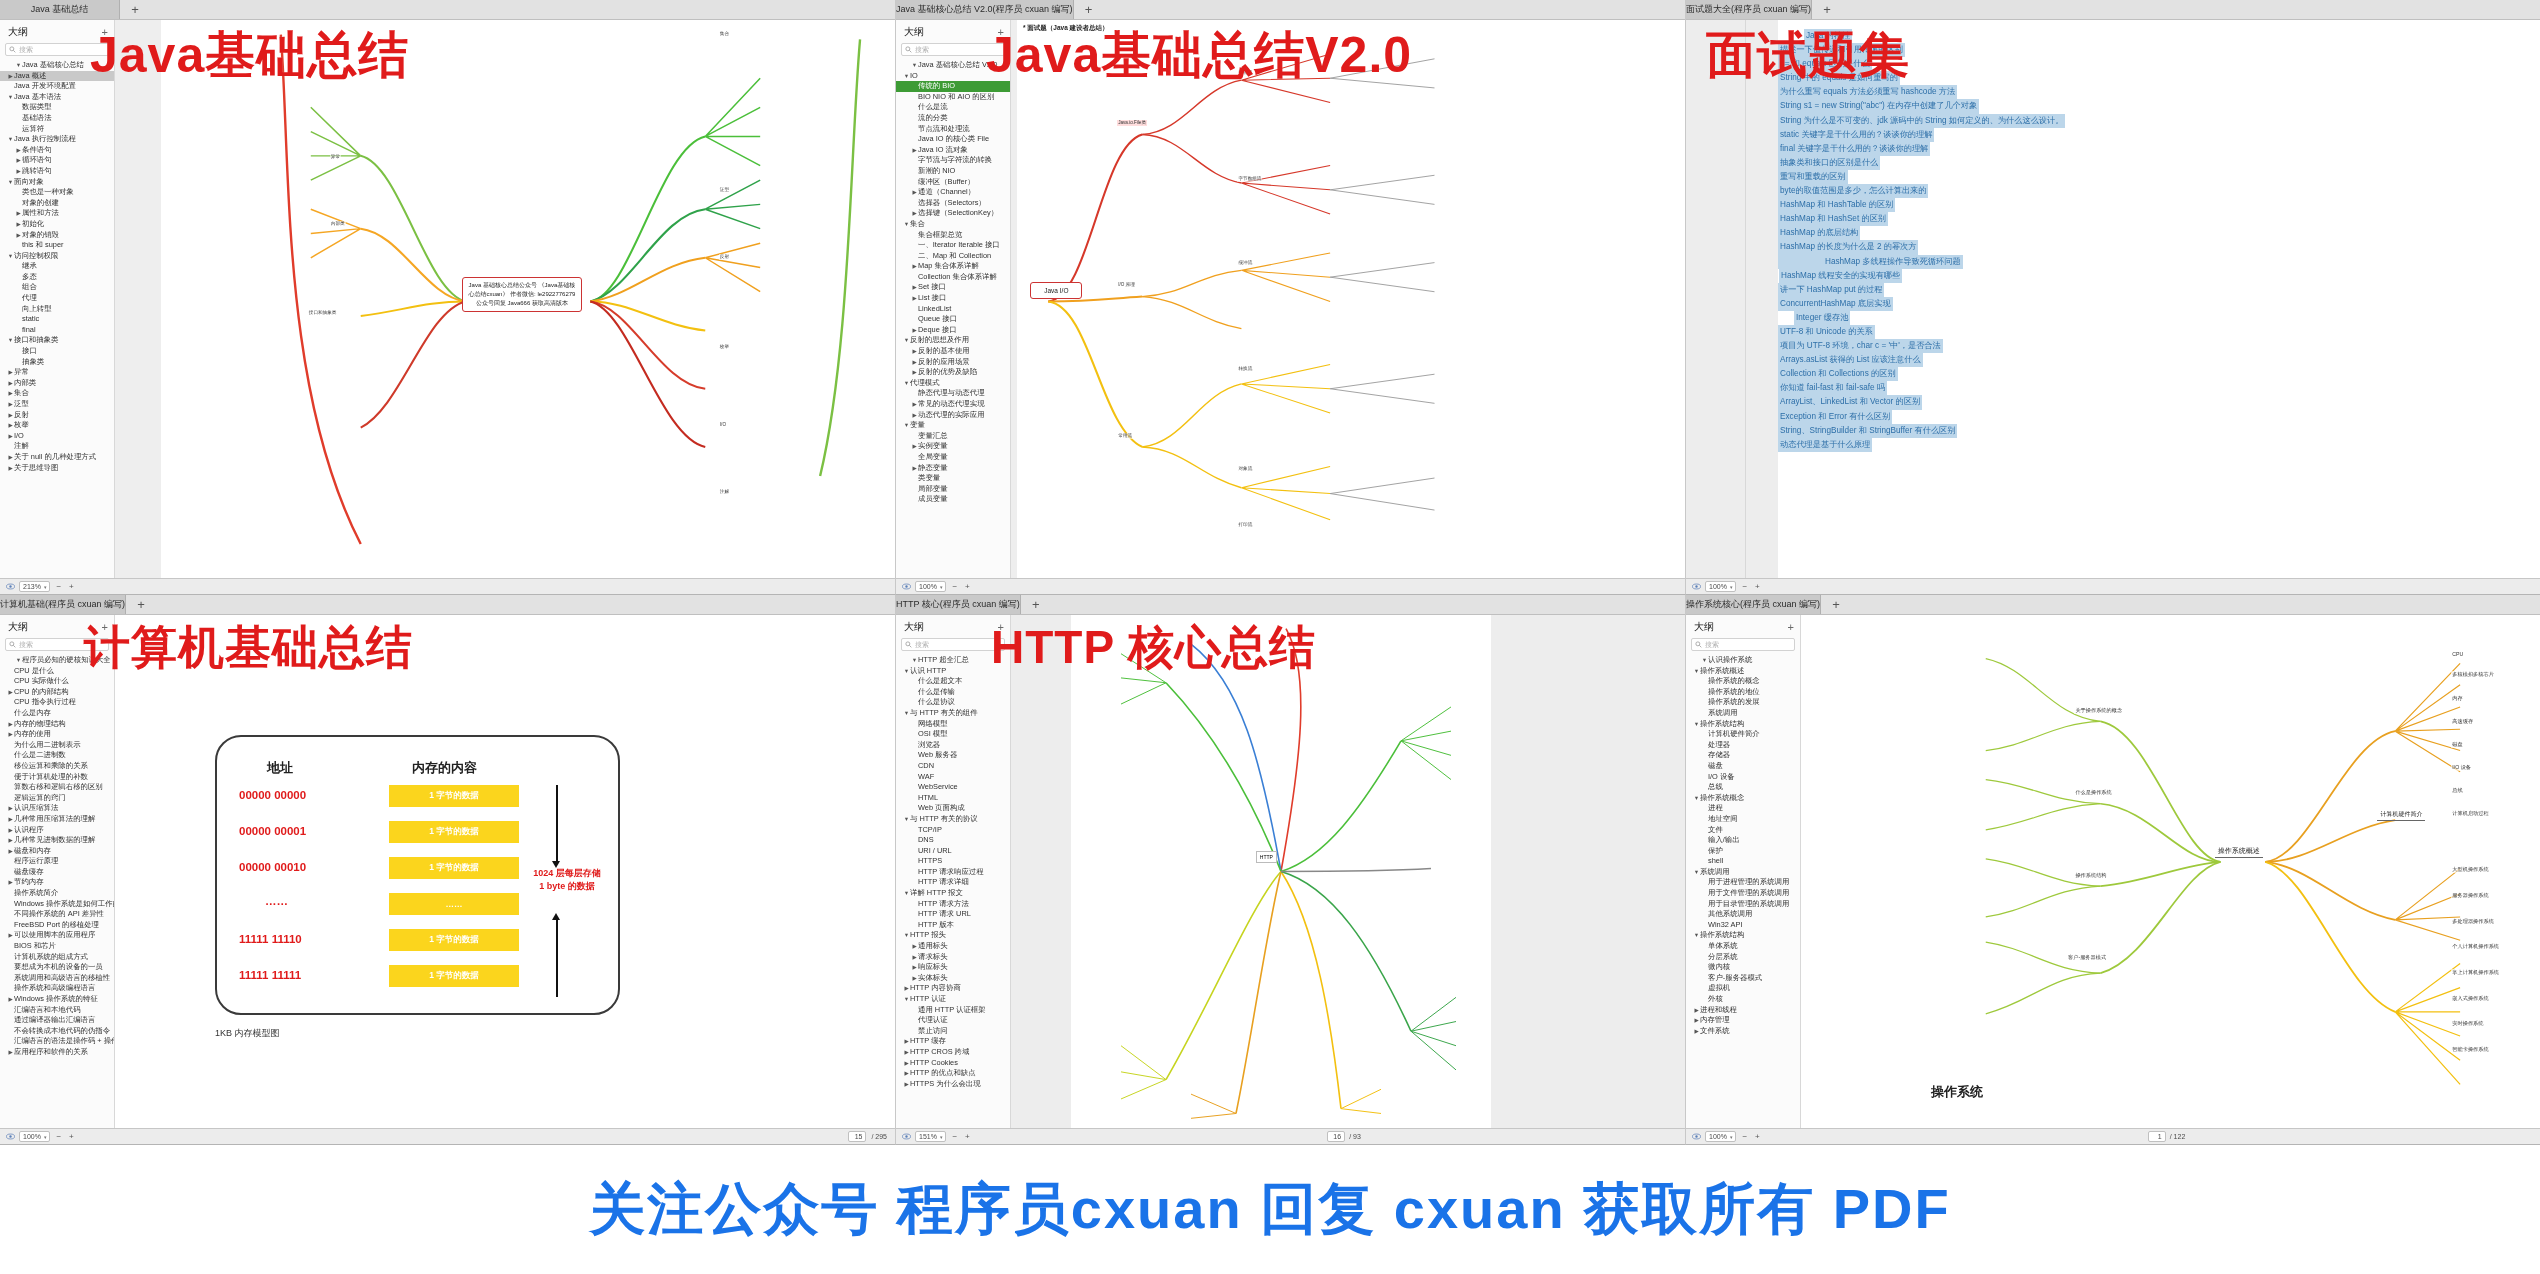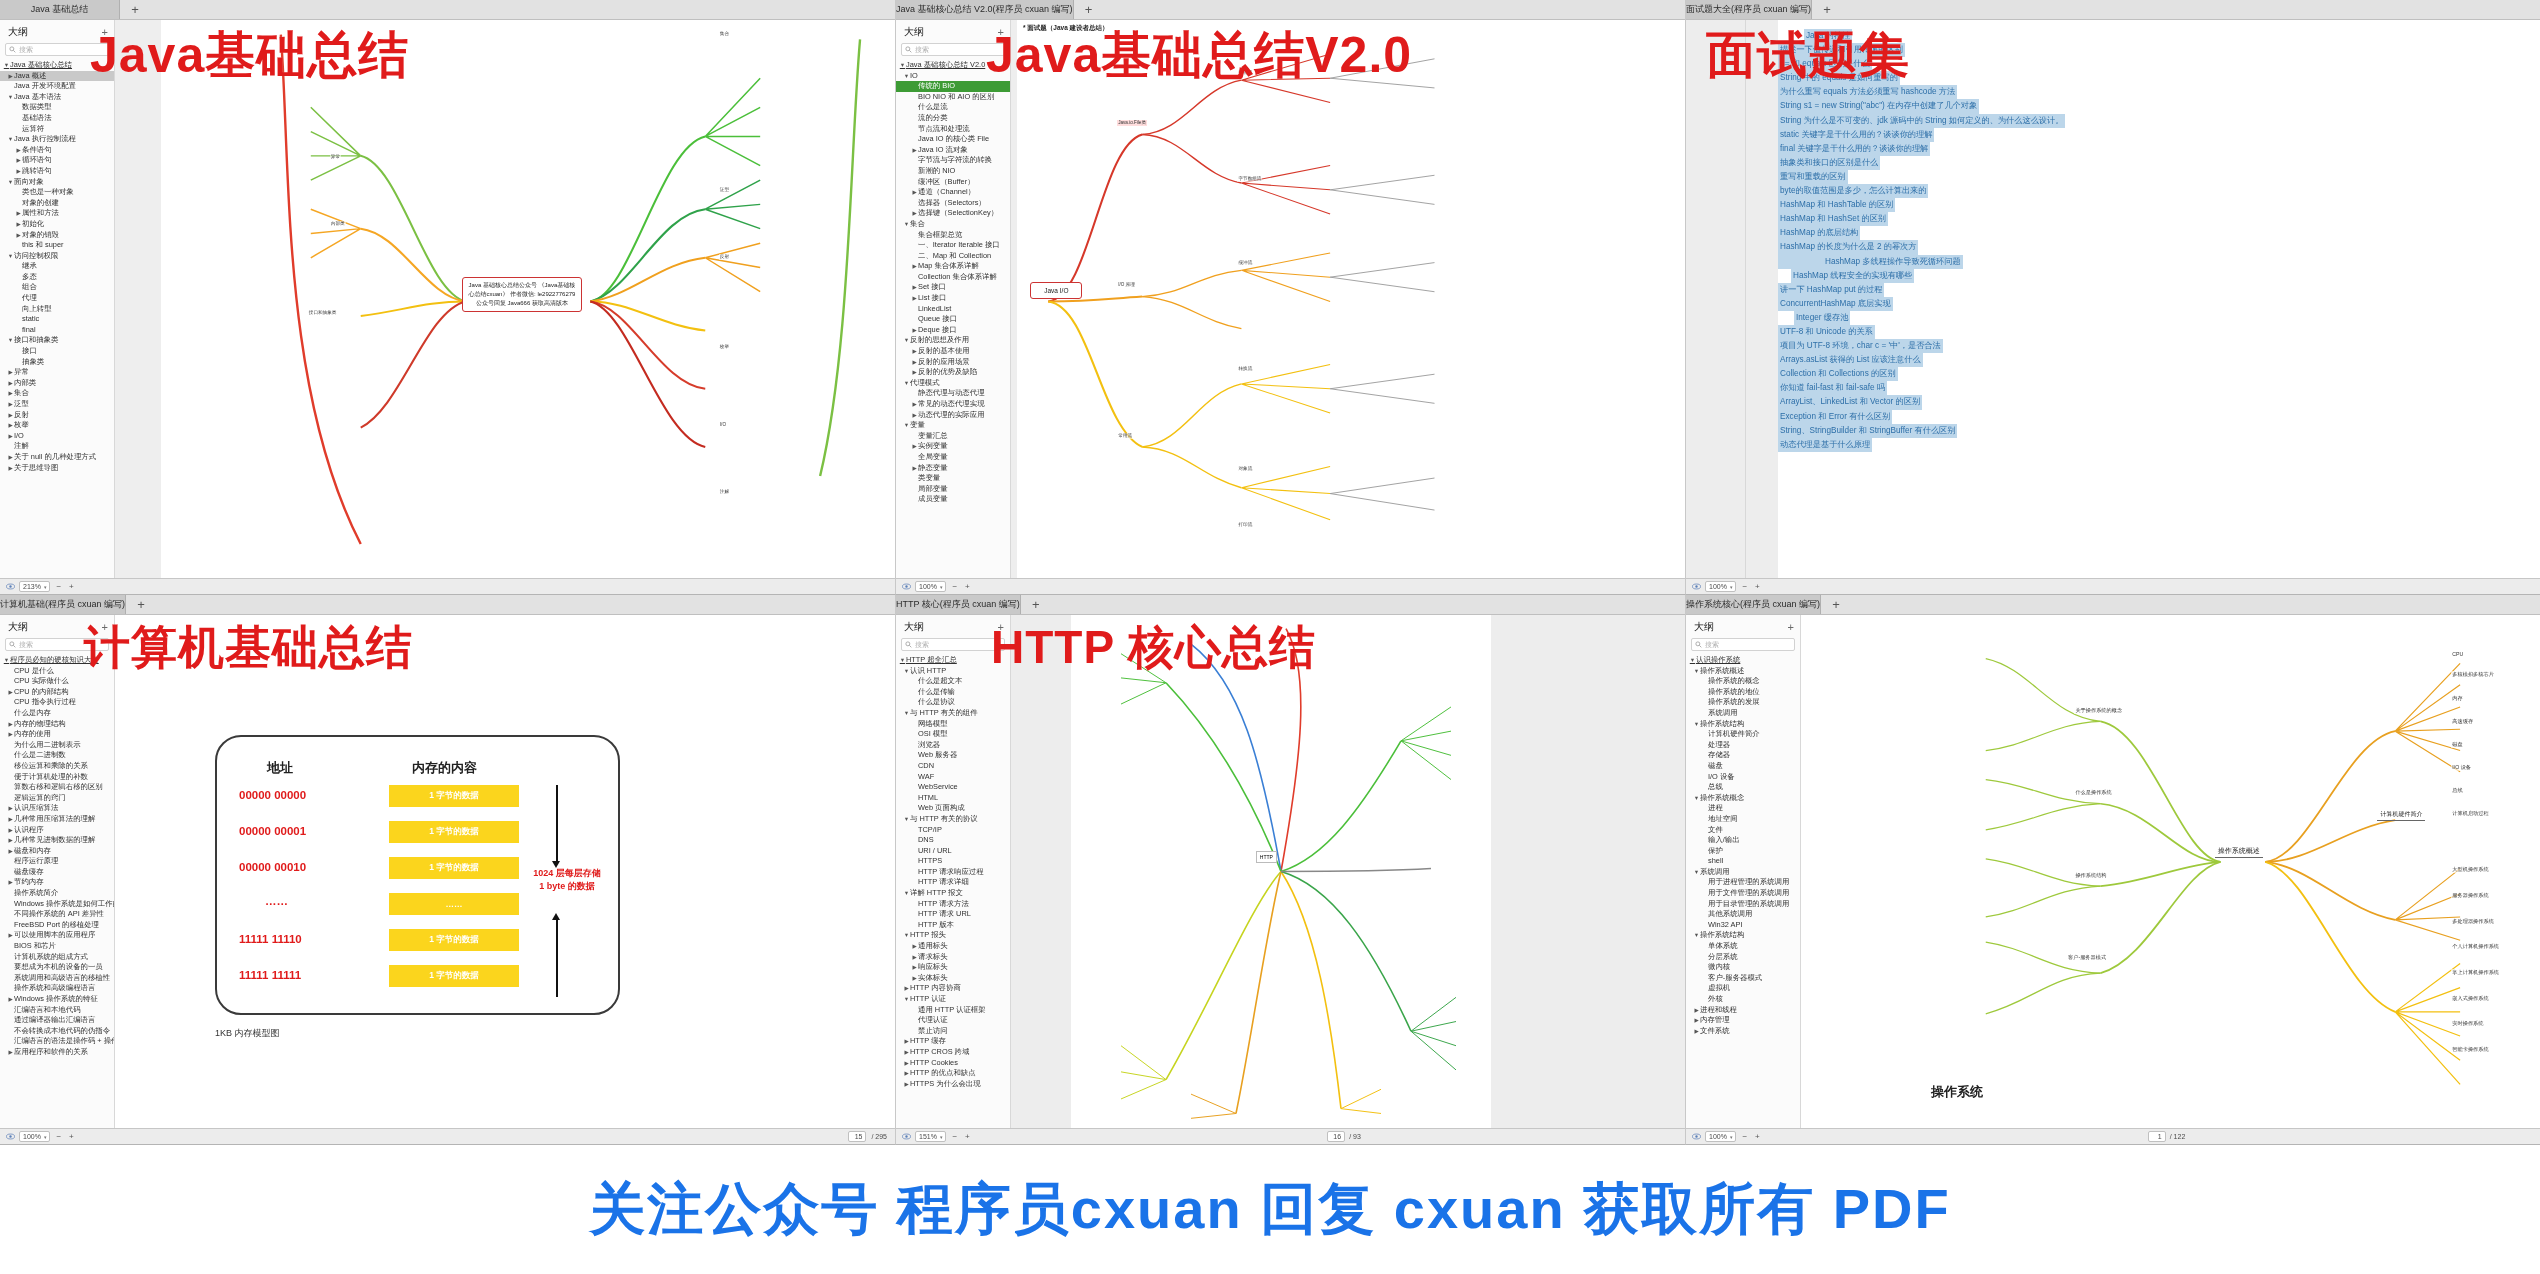--- a/index.html
+++ b/index.html
@@ -69,21 +69,21 @@
     display:flex; align-items:center;
     font-size:7.4px; line-height:10.6px; height:10.6px;
     color:#303030; white-space:nowrap;
     padding-right:2px;
   }
   .node .tri { width:7px; flex:0 0 7px; font-size:5.5px; color:#555; text-align:center; }
   .node .tri.none { visibility:hidden; }
   .node.sel { background:#c9c9c9; }
   .node.selg { background:#3d9b35; color:#fff; }
   .node.selg .tri { color:#fff; }
-  .lv0 { padding-left:3px;text-decoration:underline; }
+  .lv0 { padding-left:15px; }
   .lv1 { padding-left:7px; }
   .lv2 { padding-left:15px; }
   
   .canvas { flex:1; position:relative; background:#eeeeee; overflow:hidden; }
   .page { position:absolute; background:#fff; }
   
   .statusbar {
     position:absolute; left:0; right:0; bottom:0; height:16px;
     background:#ececec; border-top:1px solid #c6c6c6;
     display:flex; align-items:center; font-size:7px; color:#4a4a4a;
@@ -682,21 +682,21 @@
               <div class="qrow"><span class="qitem" style="margin-left: 0px;">static 关键字是干什么用的？谈谈你的理解</span></div>
               <div class="qrow"><span class="qitem" style="margin-left: 0px;">final 关键字是干什么用的？谈谈你的理解</span></div>
               <div class="qrow"><span class="qitem" style="margin-left: 0px;">抽象类和接口的区别是什么</span></div>
               <div class="qrow"><span class="qitem" style="margin-left: 0px;">重写和重载的区别</span></div>
               <div class="qrow"><span class="qitem" style="margin-left: 0px;">byte的取值范围是多少，怎么计算出来的</span></div>
               <div class="qrow"><span class="qitem" style="margin-left: 0px;">HashMap 和 HashTable 的区别</span></div>
               <div class="qrow"><span class="qitem" style="margin-left: 0px;">HashMap 和 HashSet 的区别</span></div>
               <div class="qrow"><span class="qitem" style="margin-left: 0px;">HashMap 的底层结构</span></div>
               <div class="qrow"><span class="qitem" style="margin-left: 0px;">HashMap 的长度为什么是 2 的幂次方</span></div>
               <div class="qrow"><span class="qitem" style="margin-left: 0px; padding-left: 47px;">HashMap 多线程操作导致死循环问题</span></div>
-              <div class="qrow"><span class="qitem" style="margin-left: 13px;">HashMap 线程安全的实现有哪些</span></div>
+              <div class="qrow"><span class="qitem" style="margin-left: 1px;">HashMap 线程安全的实现有哪些</span></div>
               <div class="qrow"><span class="qitem" style="margin-left: 0px;">讲一下 HashMap put 的过程</span></div>
               <div class="qrow"><span class="qitem" style="margin-left: 0px;">ConcurrentHashMap 底层实现</span></div>
               <div class="qrow"><span class="qitem" style="margin-left: 16px;">Integer 缓存池</span></div>
               <div class="qrow"><span class="qitem" style="margin-left: 0px;">UTF-8 和 Unicode 的关系</span></div>
               <div class="qrow"><span class="qitem" style="margin-left: 0px;">项目为 UTF-8 环境，char c = '中'，是否合法</span></div>
               <div class="qrow"><span class="qitem" style="margin-left: 0px;">Arrays.asList 获得的 List 应该注意什么</span></div>
               <div class="qrow"><span class="qitem" style="margin-left: 0px;">Collection 和 Collections 的区别</span></div>
               <div class="qrow"><span class="qitem" style="margin-left: 0px;">你知道 fail-fast 和 fail-safe 吗</span></div>
               <div class="qrow"><span class="qitem" style="margin-left: 0px;">ArrayList、LinkedList 和 Vector 的区别</span></div>
               <div class="qrow"><span class="qitem" style="margin-left: 0px;">Exception 和 Error 有什么区别</span></div>

